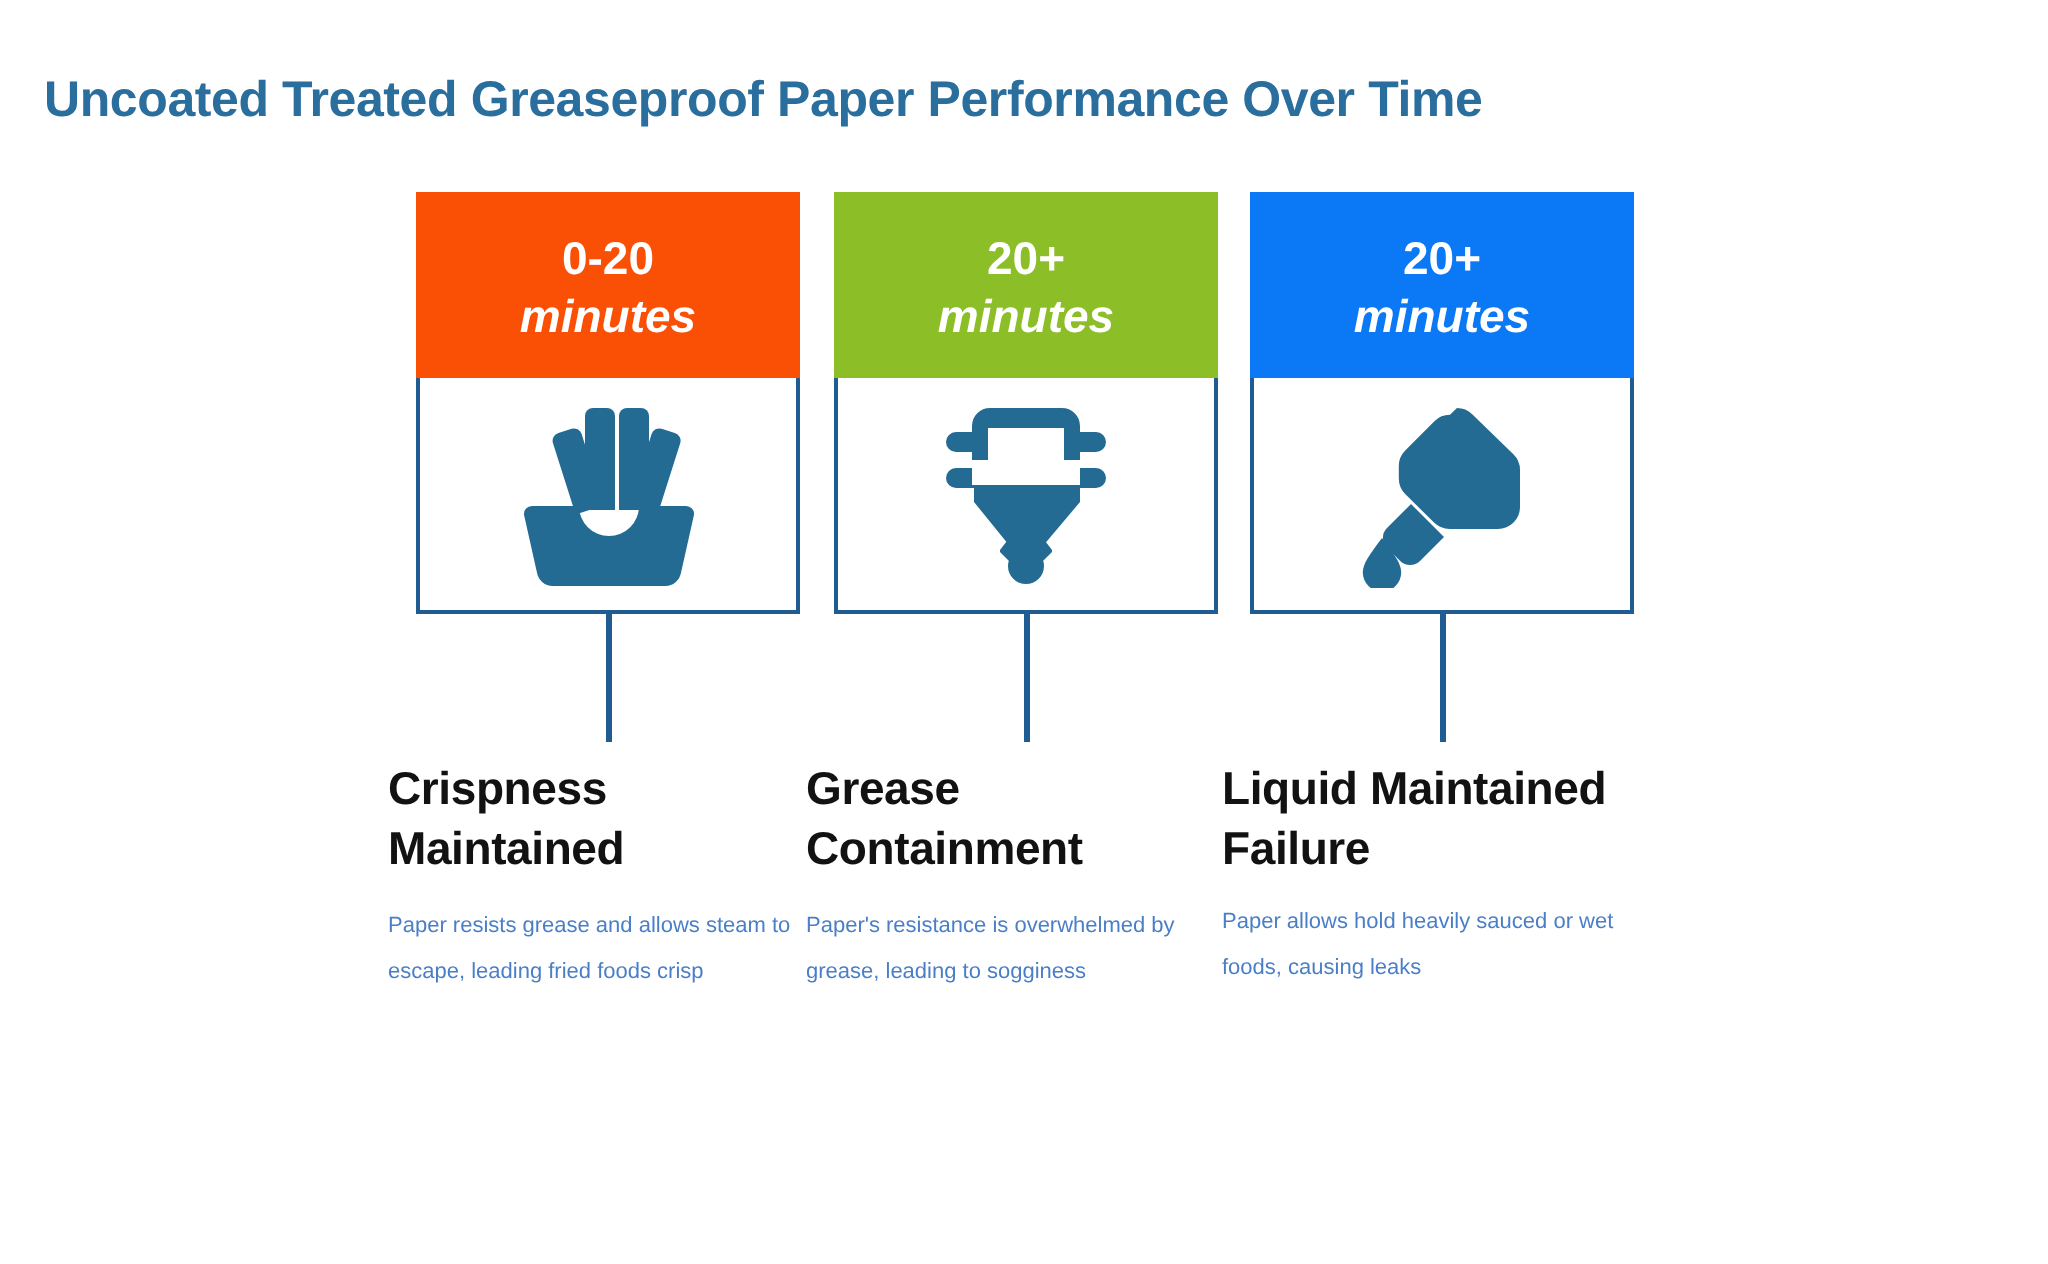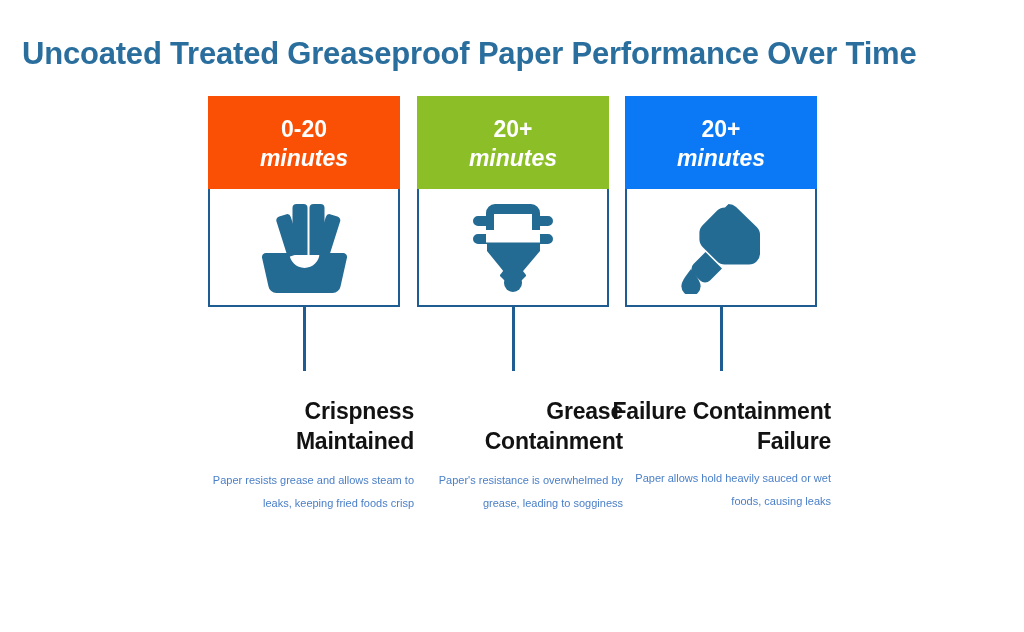--- a/index.html
+++ b/index.html
@@ -13,21 +13,21 @@
     font-family: "Liberation Sans", sans-serif;
     overflow: hidden;
     position: relative;
   }
 
   
   #page-title {
     position: absolute;
     left: 22px;
     top: 36px;
-    font-size: 31px;
+    font-size: 25px;
     font-weight: bold;
     letter-spacing: -0.2px;
     color: #2a6e9e;
     white-space: nowrap;
   }
 
   
   #columns {
     position: absolute;
     left: 0;
@@ -82,24 +82,24 @@
     left: 95px;
     top: 211px;
     width: 3px;
     height: 64px;
     background: #1f5c92;
   }
 
   
   .label-block {
     position: absolute;
-    top: 300px;
+    top: 283px;
     left: -14px;
     width: 220px;
-    text-align: right;
+    text-align: left;
   }
   .label-heading {
     font-size: 23px;
     font-weight: bold;
     line-height: 30px;
     color: #121212;
     letter-spacing: -0.2px;
   }
   .label-desc {
     margin-top: 13px;
@@ -135,21 +135,21 @@
             </g>
           </svg>
         </span>
       </div>
     </div>
 
     <div class="connector"></div>
 
     <div class="label-block">
       <div class="label-heading">Crispness Maintained</div>
-      <div class="label-desc">Paper resists grease and allows steam to leaks, keeping fried foods crisp</div>
+      <div class="label-desc">Paper resists grease and allows steam to escape, leading fried foods crisp</div>
     </div>
   </div>
 
   <div class="column col-1">
 
     <div class="card">
       <div class="card-header" style="background:#8cbe27;">
         <span class="line1">20+</span>
         <span class="line2">minutes</span>
       </div>
@@ -191,18 +191,18 @@
               <path d="M15 70 c-6.5 8.6 -9.6 13 -9.6 17.2 a9.6 9.6 0 0 0 19.2 0 C24.6 83 21.5 78.6 15 70 z" transform="translate(0,-1)"></path>
             </g>
           </svg>
         </span>
       </div>
     </div>
 
     <div class="connector"></div>
 
     <div class="label-block">
-      <div class="label-heading">Failure Containment Failure</div>
+      <div class="label-heading">Liquid Maintained Failure</div>
       <div class="label-desc">Paper allows hold heavily sauced or wet foods, causing leaks</div>
     </div>
   </div>
 
 </div>
 
 </body></html>

